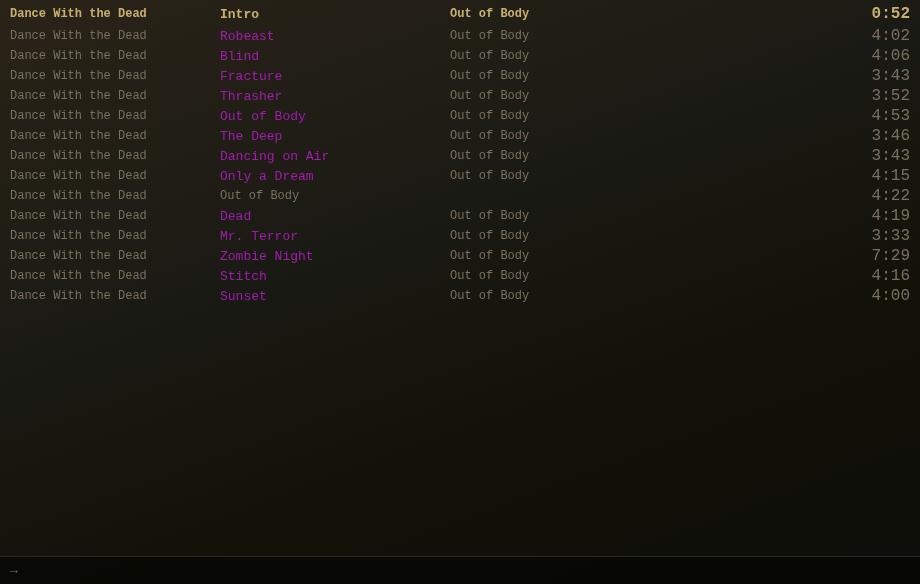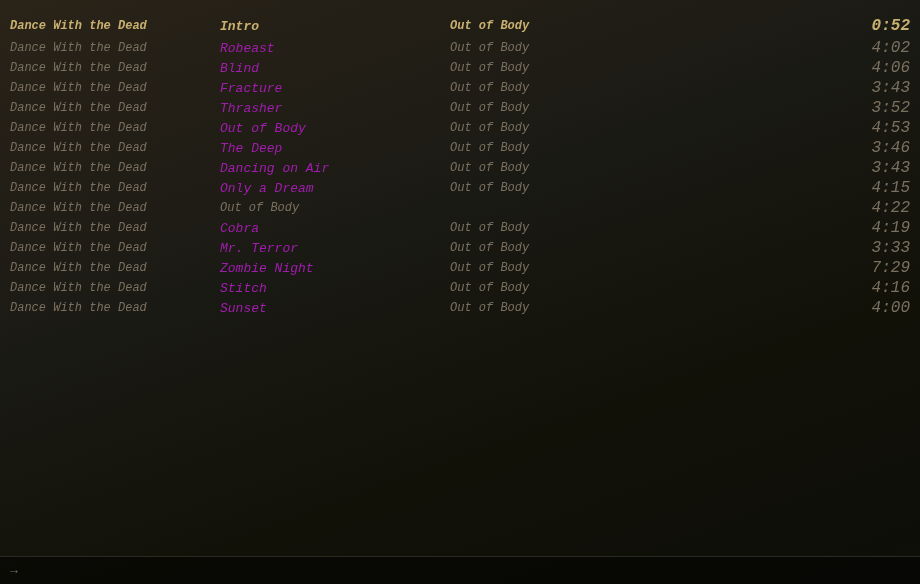--- a/index.html
+++ b/index.html
@@ -13,22 +13,21 @@
       height: 584px;
       background: linear-gradient(160deg, #2a2318 0%, #1a1a14 40%, #111108 70%, #0e0e0a 100%);
       font-family: 'Courier New', Courier, monospace;
       color: #8a8070;
       font-size: 13px;
       overflow: hidden;
       position: relative;
     }
 
     .table-container {
-      padding: 16px 0;
-      font-style: italic;
+      padding: 4px 0;
     }
 
     .table-row {
       display: flex;
       align-items: center;
       padding: 2px 10px;
       height: 20px;
     }
 
     .table-row.header {
@@ -154,21 +153,21 @@
       <div class="col-album">Out of Body</div>
       <div class="col-duration">4:15</div>
     </div>
     <div class="table-row">
       <div class="col-artist">Dance With the Dead</div>
       <div class="col-album">Out of Body</div>
       <div class="col-duration">4:22</div>
     </div>
     <div class="table-row">
       <div class="col-artist">Dance With the Dead</div>
-      <div class="col-track">Cobra</div>
+      <div class="col-track">Dead</div>
       <div class="col-album">Out of Body</div>
       <div class="col-duration">4:19</div>
     </div>
     <div class="table-row">
       <div class="col-artist">Dance With the Dead</div>
       <div class="col-track">Mr. Terror</div>
       <div class="col-album">Out of Body</div>
       <div class="col-duration">3:33</div>
     </div>
     <div class="table-row">

